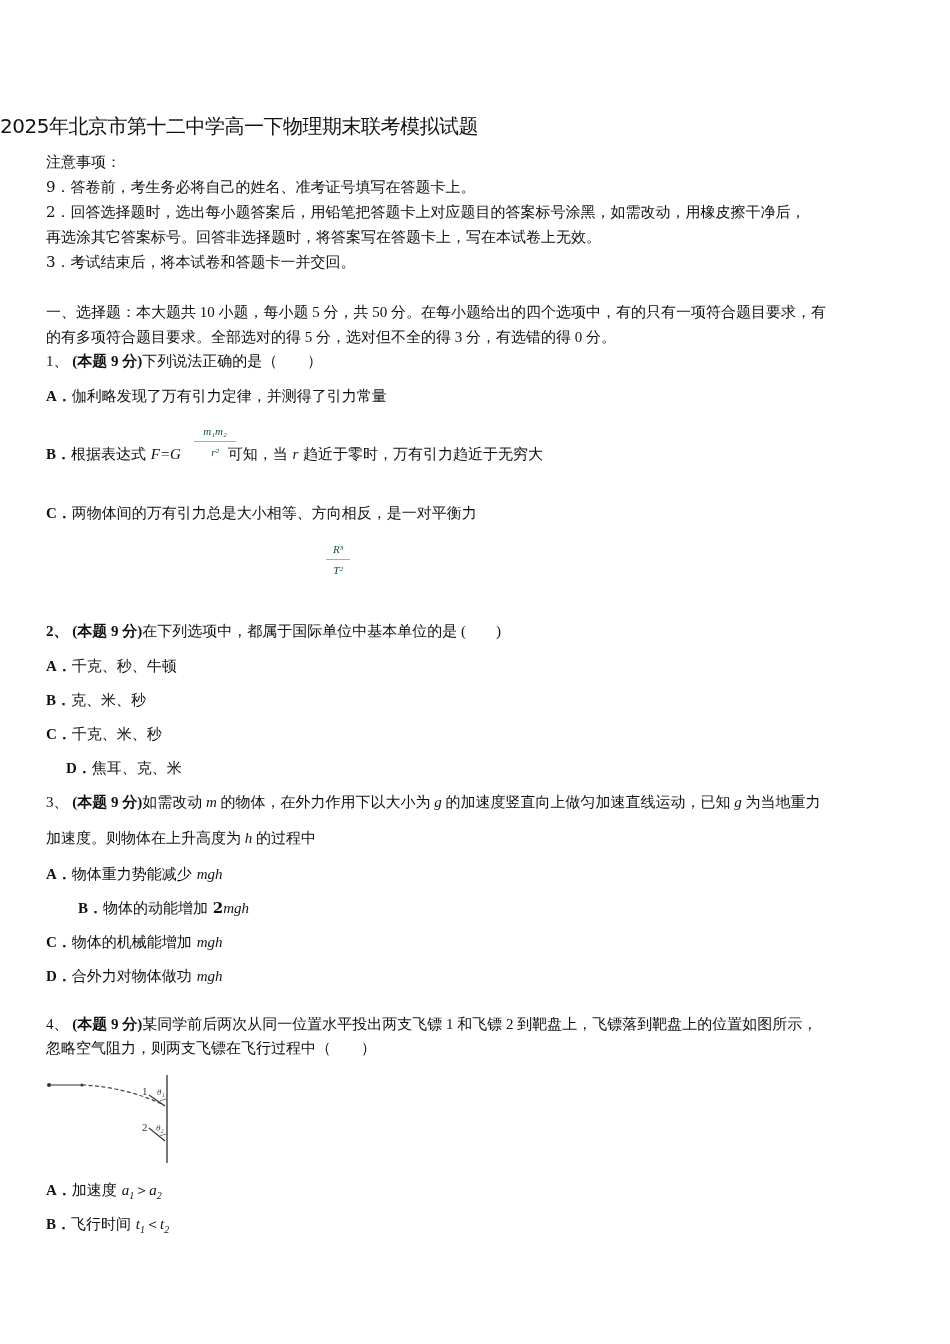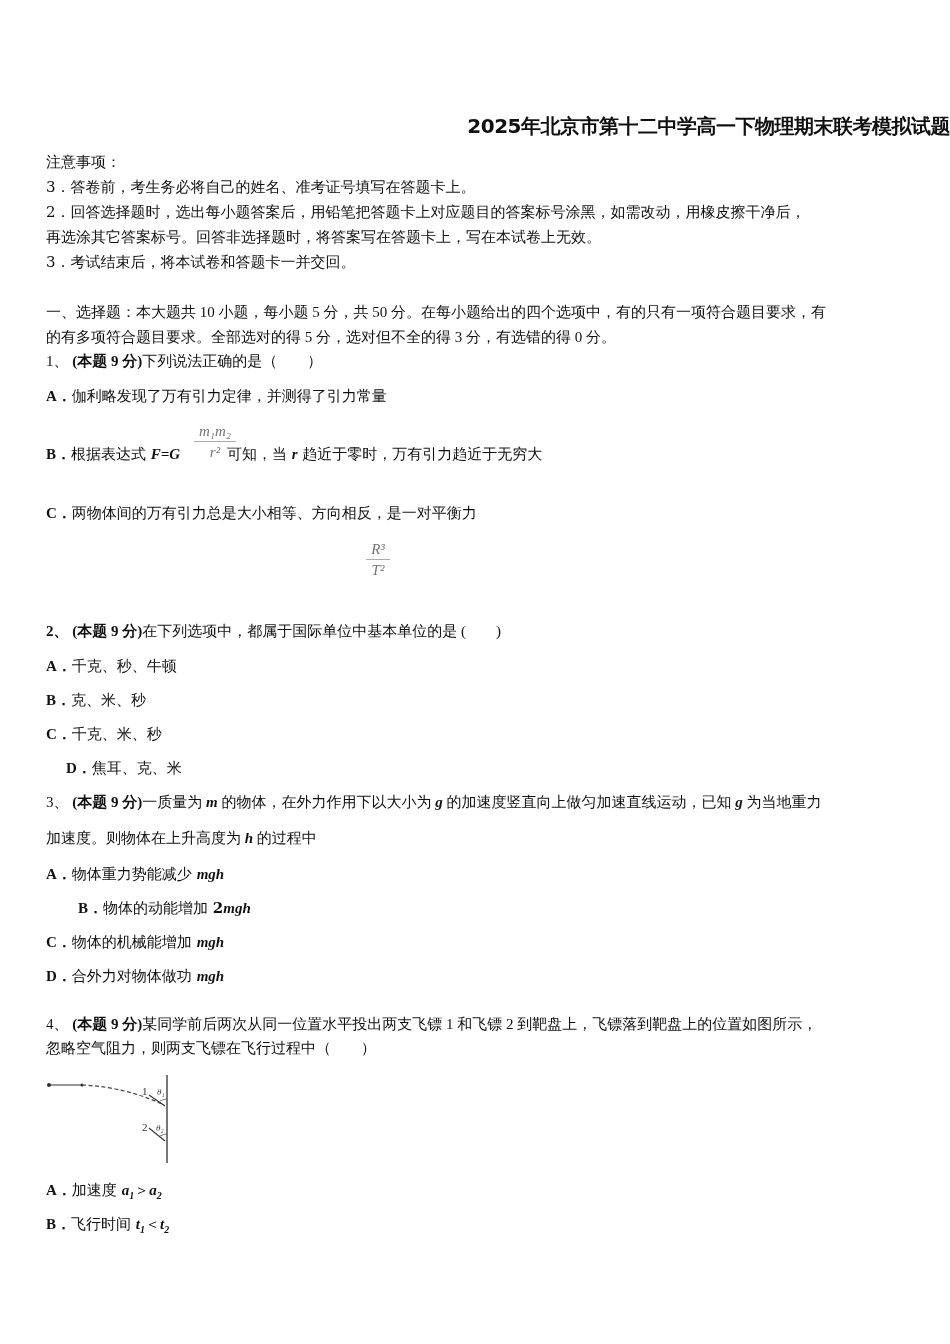--- a/index.html
+++ b/index.html
@@ -1,40 +1,40 @@
 <!DOCTYPE html>
 <html><head>
   <meta charset="utf-8">
   <style>
     * { box-sizing: border-box; margin: 0; padding: 0; }
     html, body { width: 950px; height: 1344px; background: #ffffff; overflow: hidden; }
     body { font-family: "DejaVu Serif", "Liberation Serif", serif; color: #111; position: relative; }
     .page { position: absolute; left: 0; top: 0; width: 950px; height: 1344px; }
     .line { position: absolute; left: 46px; font-size: 15px; line-height: 20px; white-space: nowrap; }
-    .title { position: absolute; top: 113px; left: 0; width: 950px; text-align: right; font-family: "DejaVu Sans", "Liberation Sans", sans-serif; font-weight: bold; font-size: 20px; letter-spacing: -0.5px; }
+    .title { position: absolute; top: 113px; left: 0; width: 950px; text-align: left; font-family: "DejaVu Sans", "Liberation Sans", sans-serif; font-weight: normal; font-size: 20px; letter-spacing: -0.5px; }
     .opt-letter { font-weight: bold; font-family: "Liberation Serif", serif; }
     .bold { font-weight: bold; text-align: right; }
-    .it { font-style: italic; font-weight: bold; font-family: "Liberation Serif", serif; }
+    .it { font-style: italic; font-weight: normal; font-family: "Liberation Serif", serif; }
     .qhead { font-family: "Liberation Serif", serif; }
-    .frac { position: absolute; display: inline-block; text-align: center; font-family: "Liberation Serif", serif; font-style: italic; color: #737373; font-size: 15px; }
+    .frac { position: absolute; display: inline-block; text-align: center; font-family: "Liberation Serif", serif; font-style: italic; color: #14532d; font-size: 11px; }
     .frac .num { display: block; line-height: 18px; }
     .frac .bar { display: block; border-top: 1px solid #aaa; margin: 1px 0; }
     .frac .den { display: block; line-height: 18px; }
     .figure { position: absolute; left: 46px; top: 1075px; width: 130px; height: 90px; }
     sub.small { font-size: 10px; }
   </style>
 </head>
 <body>
 
 <div class="page">
 
   <div class="title">2025年北京市第十二中学高一下物理期末联考模拟试题</div>
 
   <div class="line" style="top:152px;">注意事项：</div>
-  <div class="line" style="top:177px;">3．答卷前，考生务必将自己的姓名、准考证号填写在答题卡上。</div>
+  <div class="line" style="top:177px;">9．答卷前，考生务必将自己的姓名、准考证号填写在答题卡上。</div>
   <div class="line" style="top:202px;">2．回答选择题时，选出每小题答案后，用铅笔把答题卡上对应题目的答案标号涂黑，如需改动，用橡皮擦干净后，</div>
   <div class="line" style="top:227px;">再选涂其它答案标号。回答非选择题时，将答案写在答题卡上，写在本试卷上无效。</div>
   <div class="line" style="top:252px;">3．考试结束后，将本试卷和答题卡一并交回。</div>
 
   <div class="line" style="top:302px; font-family:'Liberation Serif',serif;">一、选择题：本大题共 10 小题，每小题 5 分，共 50 分。在每小题给出的四个选项中，有的只有一项符合题目要求，有</div>
   <div class="line" style="top:327px; font-family:'Liberation Serif',serif;">的有多项符合题目要求。全部选对的得 5 分，选对但不全的得 3 分，有选错的得 0 分。</div>
 
   <div class="line qhead" style="top:351px;">
     <span>1、</span>
     <span class="bold">(本题 9 分)</span><span>下列说法正确的是（　　）</span>
@@ -47,21 +47,21 @@
   </div>
   <div class="frac" style="left:194px; top:422px; width:42px;">
     <span class="num">m₁m₂</span>
     <span class="bar"></span>
     <span class="den">r²</span>
   </div>
 
   <div class="line" style="top:503px;">
     <span class="opt-letter">C．</span><span>两物体间的万有引力总是大小相等、方向相反，是一对平衡力</span>
   </div>
-  <div class="frac" style="left:326px; top:540px; width:24px;margin-left:40px;">
+  <div class="frac" style="left:326px; top:540px; width:24px;">
     <span class="num">R³</span>
     <span class="bar"></span>
     <span class="den">T²</span>
   </div>
 
   <div class="line qhead" style="top:621px;">
     <span class="bold">2、</span>
     <span class="bold">(本题 9 分)</span><span>在下列选项中，都属于国际单位中基本单位的是 (　　)</span>
   </div>
   <div class="line" style="top:656px;">
@@ -72,21 +72,21 @@
   </div>
   <div class="line" style="top:724px;">
     <span class="opt-letter">C．</span><span>千克、米、秒</span>
   </div>
   <div class="line" style="top:758px;margin-left:20px;">
     <span class="opt-letter">D．</span><span>焦耳、克、米</span>
   </div>
 
   <div class="line qhead" style="top:792px;">
     <span>3、</span>
-    <span class="bold">(本题 9 分)</span><span>一质量为 </span><span class="it">m</span><span> 的物体，在外力作用下以大小为 </span><span class="it">g</span><span> 的加速度竖直向上做匀加速直线运动，已知 </span><span class="it">g</span><span> 为当地重力</span>
+    <span class="bold">(本题 9 分)</span><span>如需改动 </span><span class="it">m</span><span> 的物体，在外力作用下以大小为 </span><span class="it">g</span><span> 的加速度竖直向上做匀加速直线运动，已知 </span><span class="it">g</span><span> 为当地重力</span>
   </div>
   <div class="line qhead" style="top:828px;">
     <span>加速度。则物体在上升高度为 </span><span class="it">h</span><span> 的过程中</span>
   </div>
   <div class="line" style="top:864px;">
     <span class="opt-letter">A．</span><span>物体重力势能减少 </span><span class="it">mgh</span>
   </div>
   <div class="line" style="top:898px;margin-left:32px;">
     <span class="opt-letter">B．</span><span>物体的动能增加 </span><span class="bold">2</span><span class="it">mgh</span>
   </div>

